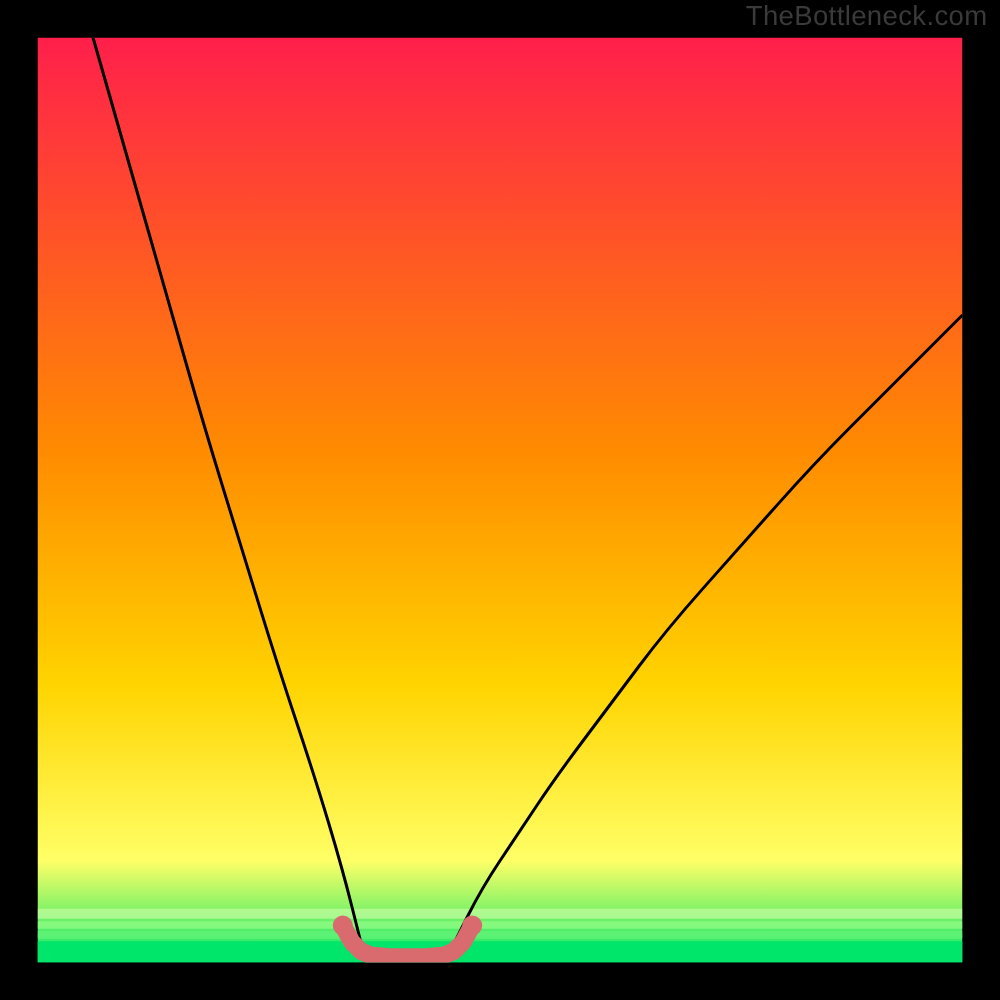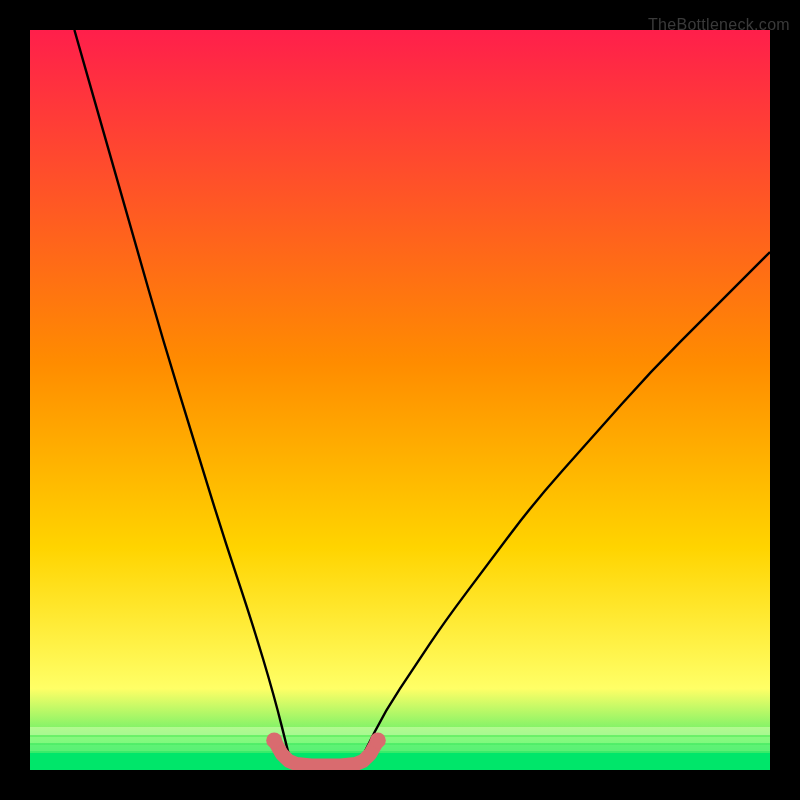--- a/index.html
+++ b/index.html
@@ -12,24 +12,24 @@
     font-family: Arial, Helvetica, sans-serif;
   }
   .outer {
     width: 800px;
     height: 800px;
     background: #000;
     position: relative;
   }
   .watermark {
     position: absolute;
-    top: 16px;
+    top: 0;
     right: 10px;
     color: #3a3a3a;
-    font-size: 16px;
+    font-size: 22px;
     letter-spacing: 0.3px;
     z-index: 10;
   }
   .plot {
     position: absolute;
     left: 30px;
     top: 30px;
     width: 740px;
     height: 740px;
   }

